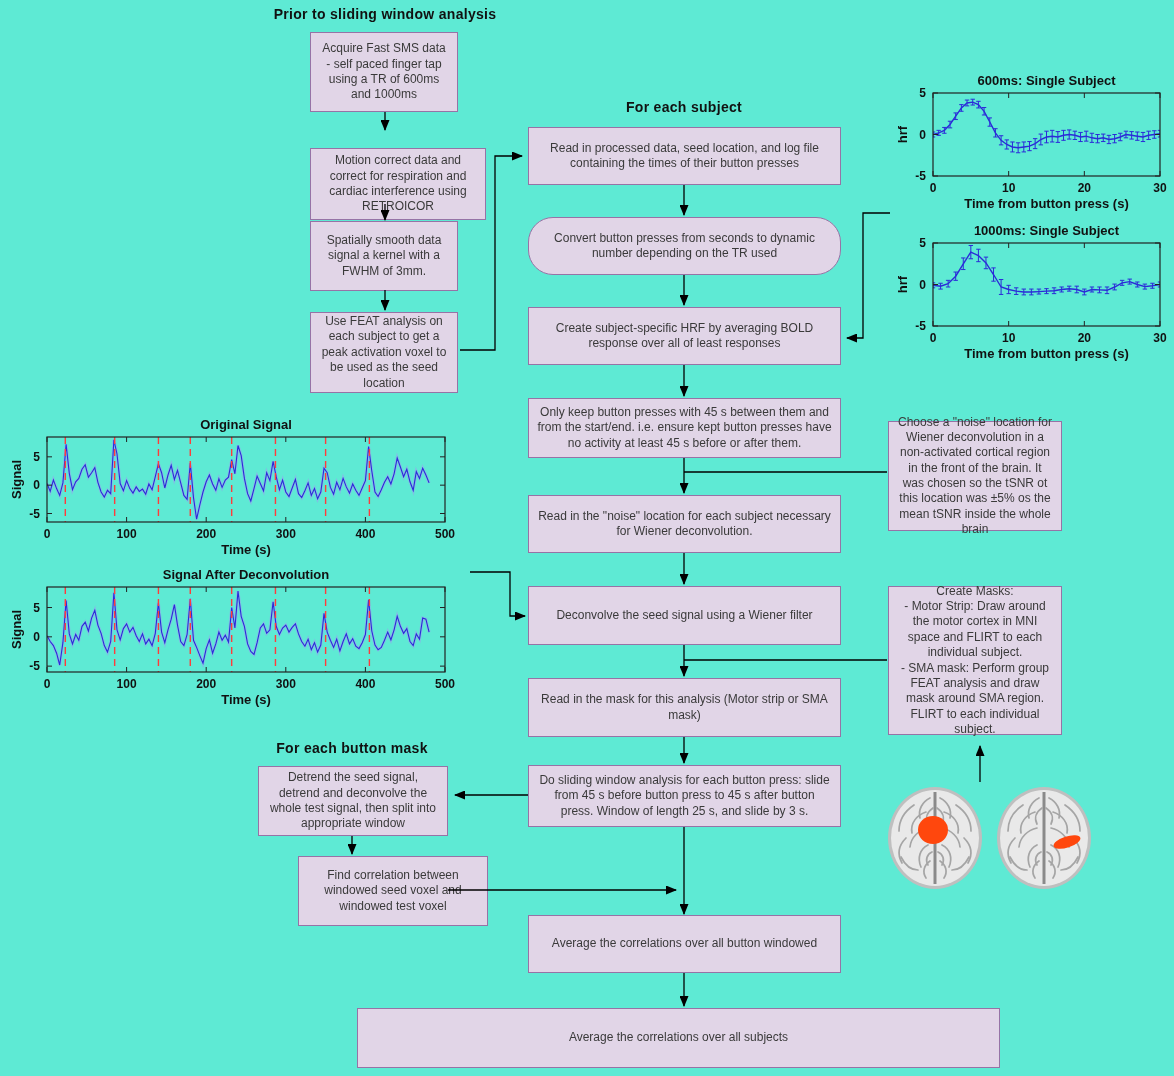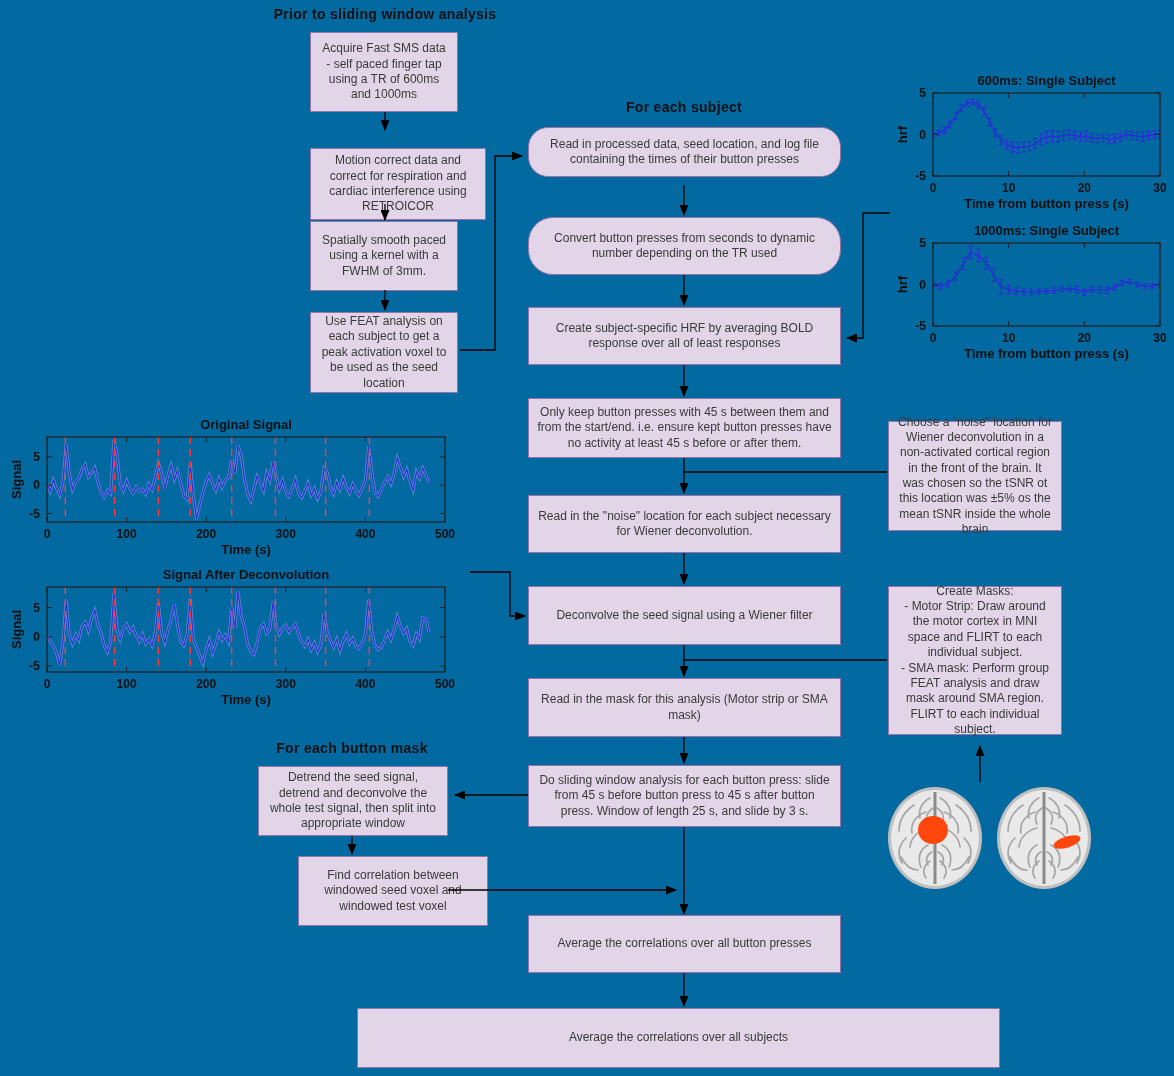--- a/index.html
+++ b/index.html
@@ -1,17 +1,17 @@
 <!DOCTYPE html>
 <html style="--node-fill: #e1d5e7; --node-border: #9673a6; --node-text: #3a3a3a; --heading-text: #111111; --connector: #000000; --activation: #ff470d; --signal-line: #2b2bd8; --signal-halo: #9c9cf2; --event-line: #ff3b3b;"><head>
 <meta charset="utf-8">
 <style>
   html,body{margin:0;padding:0;background:#fff;}
   body{font-family:"Liberation Sans","DejaVu Sans",sans-serif;}
-  #canvas{position:relative;width:1174px;height:1076px;background:#0369a1;overflow:hidden;}
+  #canvas{position:relative;width:1174px;height:1076px;background:#5eead4;overflow:hidden;}
   .node{
     position:absolute;box-sizing:border-box;
     background:var(--node-fill,#e1d5e7);
     border:1px solid var(--node-border,#9673a6);
     color:var(--node-text,#3a3a3a);
     font-size:12px;line-height:1.28;
     display:flex;align-items:center;justify-content:flex-start;
     text-align:center;padding:12px 8px;
   }
   .node span{width:100%;white-space:pre-line;}
@@ -34,27 +34,27 @@
   <div class="heading" style="left:534px;top:99px;width:300px;">For each subject</div>
   <div class="heading" style="left:252px;top:740px;width:200px;">For each button mask</div>
 
   <div class="node" style="left:310px;top:32px;width:148px;height:80px;">
       <span>Acquire Fast SMS data - self paced finger tap using a TR of 600ms and 1000ms</span>
     </div>
   <div class="node" style="left:310px;top:148px;width:176px;height:72px;">
       <span>Motion correct data and correct for respiration and cardiac interference using RETROICOR</span>
     </div>
   <div class="node" style="left:310px;top:221px;width:148px;height:70px;">
-      <span>Spatially smooth paced using a kernel with a FWHM of 3mm.</span>
+      <span>Spatially smooth data signal a kernel with a FWHM of 3mm.</span>
     </div>
   <div class="node" style="left:310px;top:312px;width:148px;height:81px;">
       <span>Use FEAT analysis on each subject to get a peak activation voxel to be used as the seed location</span>
     </div>
 
-  <div class="node" style="left:528px;top:127px;width:313px;height:50px;border-radius:20px;">
+  <div class="node" style="left:528px;top:127px;width:313px;height:58px;">
       <span>Read in processed data, seed location, and log file containing the times of their button presses</span>
     </div>
   <div class="node" style="left:528px;top:217px;width:313px;height:58px;border-radius:25px;">
       <span>Convert button presses from seconds to dynamic number depending on the TR used</span>
     </div>
   <div class="node" style="left:528px;top:307px;width:313px;height:58px;">
       <span>Create subject-specific HRF by averaging BOLD response over all of least responses</span>
     </div>
   <div class="node" style="left:528px;top:398px;width:313px;height:60px;">
       <span>Only keep button presses with 45 s between them and from the start/end. i.e. ensure kept button presses have no activity at least 45 s before or after them.</span>
@@ -65,21 +65,21 @@
   <div class="node" style="left:528px;top:586px;width:313px;height:59px;">
       <span>Deconvolve the seed signal using a Wiener filter</span>
     </div>
   <div class="node" style="left:528px;top:678px;width:313px;height:59px;">
       <span>Read in the mask for this analysis (Motor strip or SMA mask)</span>
     </div>
   <div class="node" style="left:528px;top:765px;width:313px;height:62px;">
       <span>Do sliding window analysis for each button press: slide from 45 s before button press to 45 s after button press. Window of length 25 s, and slide by 3 s.</span>
     </div>
   <div class="node" style="left:528px;top:915px;width:313px;height:58px;">
-      <span>Average the correlations over all button presses</span>
+      <span>Average the correlations over all button windowed</span>
     </div>
   <div class="node" style="left:357px;top:1008px;width:643px;height:60px;">
       <span>Average the correlations over all subjects</span>
     </div>
 
   <div class="node" style="left:888px;top:421px;width:174px;height:110px;">
       <span>Choose a "noise" location for Wiener deconvolution in a non-activated cortical region in the front of the brain. It was chosen so the tSNR ot this location was ±5% os the mean tSNR inside the whole brain</span>
     </div>
   <div class="node" style="left:888px;top:586px;width:174px;height:149px;">
       <span>Create Masks:

